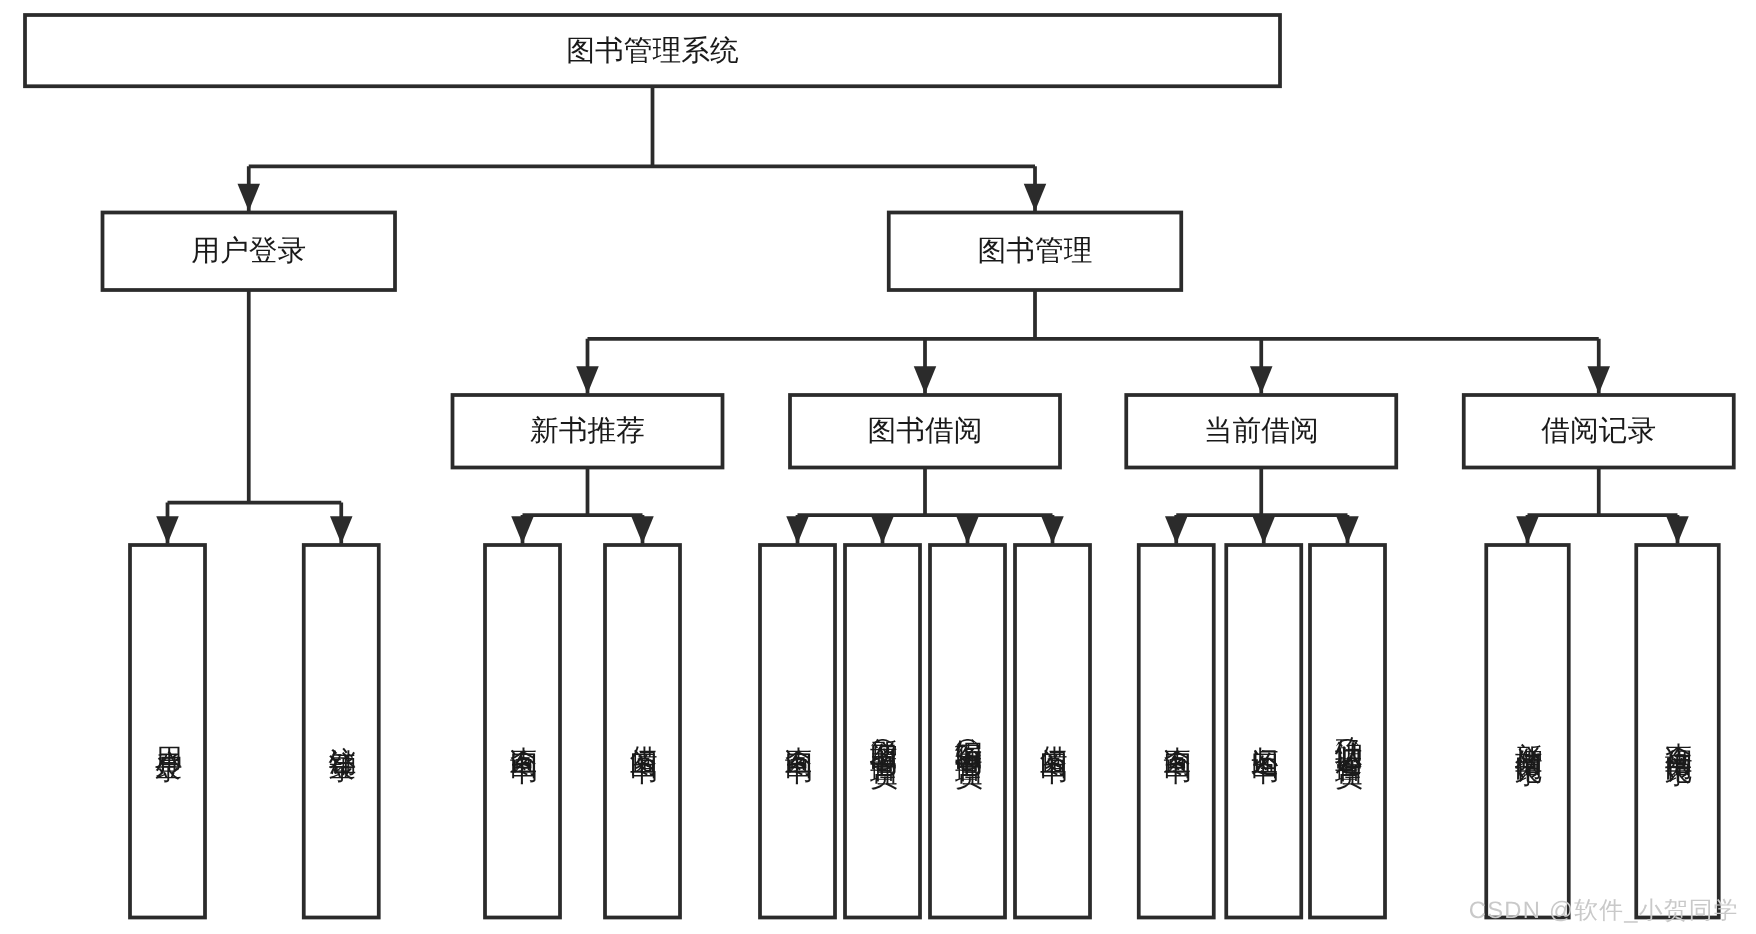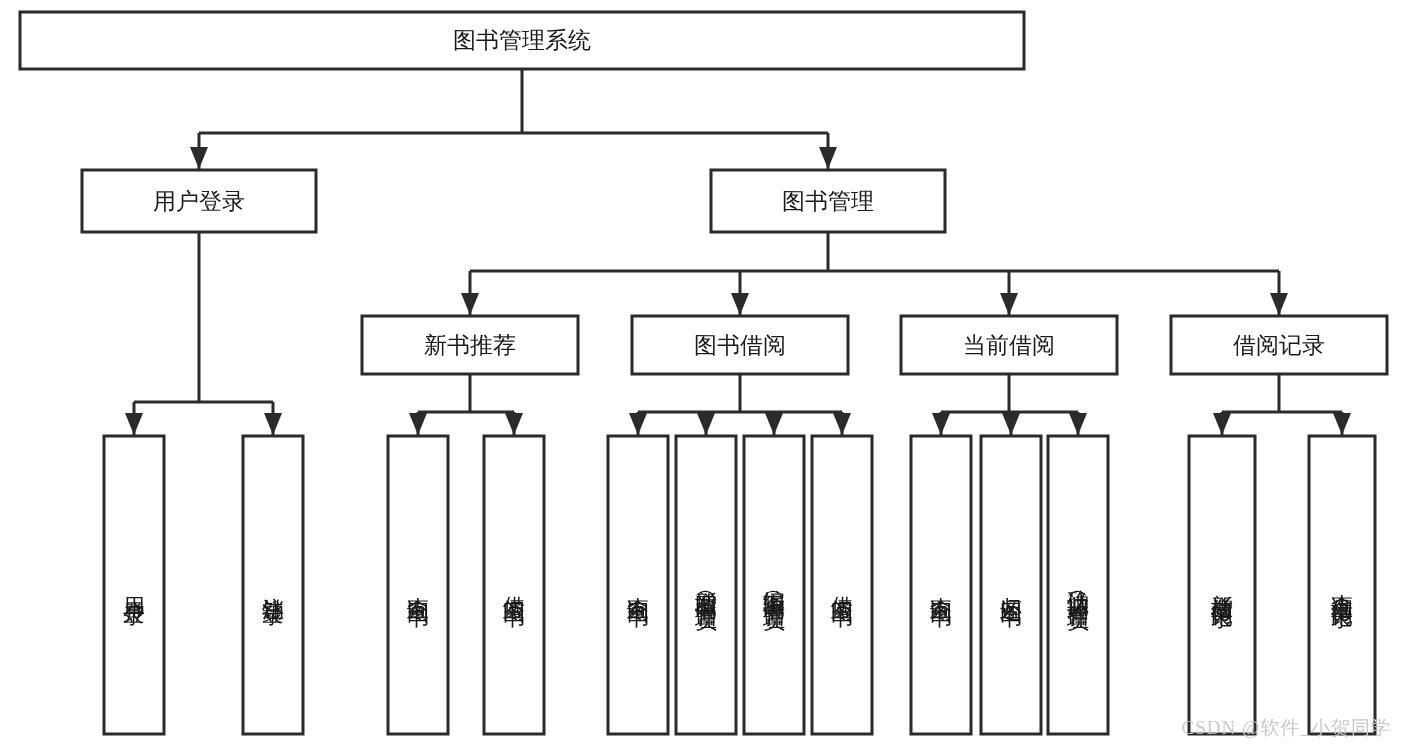--- a/index.html
+++ b/index.html
@@ -70,21 +70,21 @@
     line-height: 1.18;
     letter-spacing: 3px;
     color: #1a1a1a;
     white-space: nowrap;
     text-align: center;
   }
   .watermark {
     position: absolute;
     right: 14px;
     bottom: 6px;
-    font-family: Liberation Serif, serif;
+    font-family: Liberation Sans, sans-serif;
     font-size: 19px;
     color: #c9c9c9;
     letter-spacing: 1px;
     white-space: nowrap;
     user-select: none;
   }
 </style>
 </head>
 <body>
 

